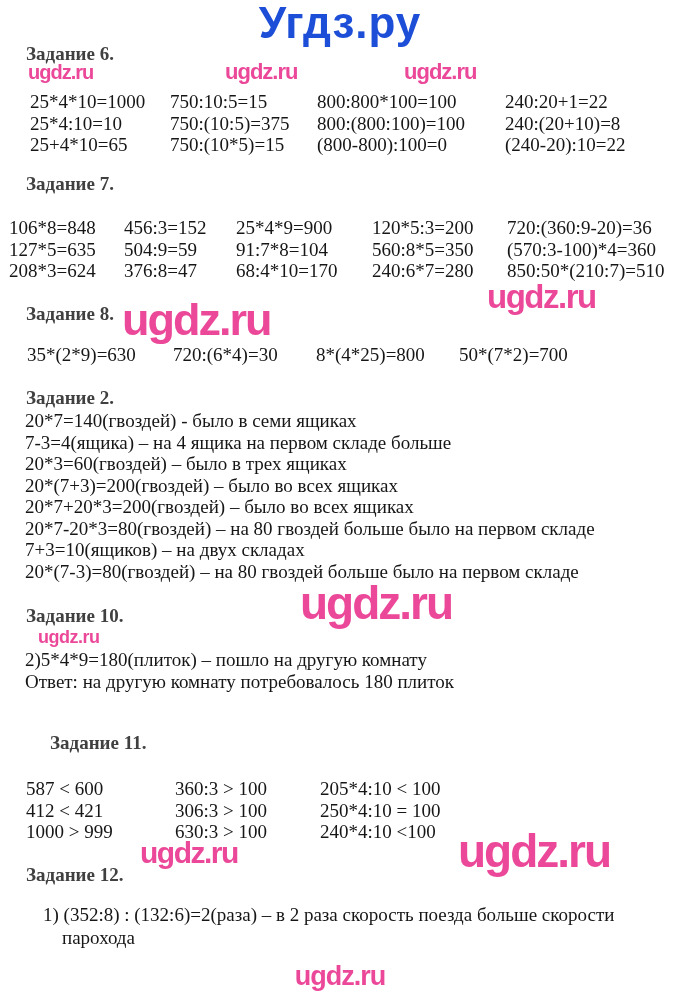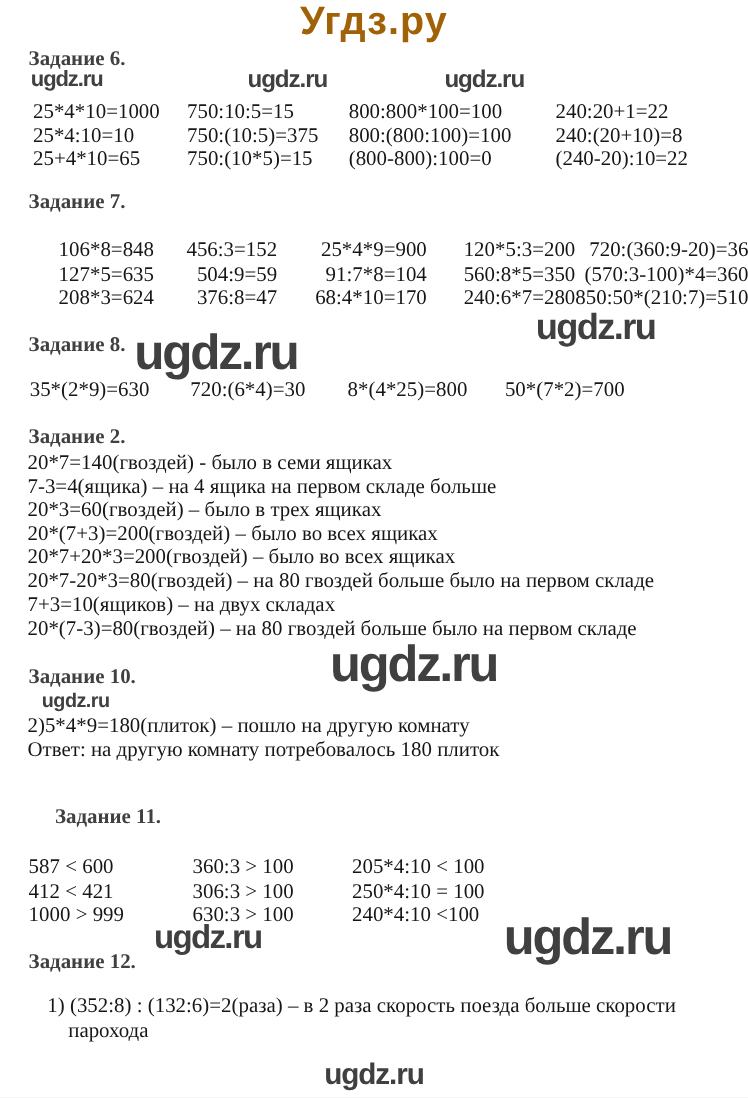--- a/index.html
+++ b/index.html
@@ -5,30 +5,30 @@
   html,body{margin:0;padding:0;background:#e8e8e8;}
   .page{
     position:relative;width:680px;height:998px;background:#ffffff;
     margin:0 auto;overflow:hidden;
     font-family:"Liberation Serif",serif;color:#161616;font-size:19px;
   }
   .abs{position:absolute;}
   .title{
     left:0;top:1px;width:100%;text-align:center;
     font-family:"Liberation Sans",sans-serif;font-weight:bold;
-    font-size:36px;letter-spacing:1px;color:#a16207;line-height:1;
+    font-size:44px;letter-spacing:1px;color:#1d4ed8;line-height:1;
   }
   .heading{font-weight:bold;font-size:19px;color:#404040;left:26px;line-height:1;}
   .wm{
-    font-family:"Liberation Sans",sans-serif;font-weight:bold;color:#404040;
+    font-family:"Liberation Sans",sans-serif;font-weight:bold;color:#ec4899;
     line-height:1;letter-spacing:-1px;white-space:nowrap;
   }
   .grid{display:grid;line-height:21.5px;white-space:nowrap;}
   .g6{left:30px;top:91px;grid-template-columns:140px 147px 188px auto;}
-  .g7{left:25px;top:217px;grid-template-columns:115px 112px 136px 135px auto;text-align:right;}
+  .g7{left:9px;top:217px;grid-template-columns:115px 112px 136px 135px auto;}
   .g8{left:27px;top:344px;grid-template-columns:146px 143px 143px auto;}
   .g11{left:26px;top:778px;grid-template-columns:149px 145px auto;}
   .lines{left:25px;line-height:21.5px;white-space:nowrap;}
   .t9lines{top:410px;}
   .t10lines{top:649px;line-height:22px;}
   .cell,.line{color:#161616;}
 </style>
 </head>
 <body>
 

